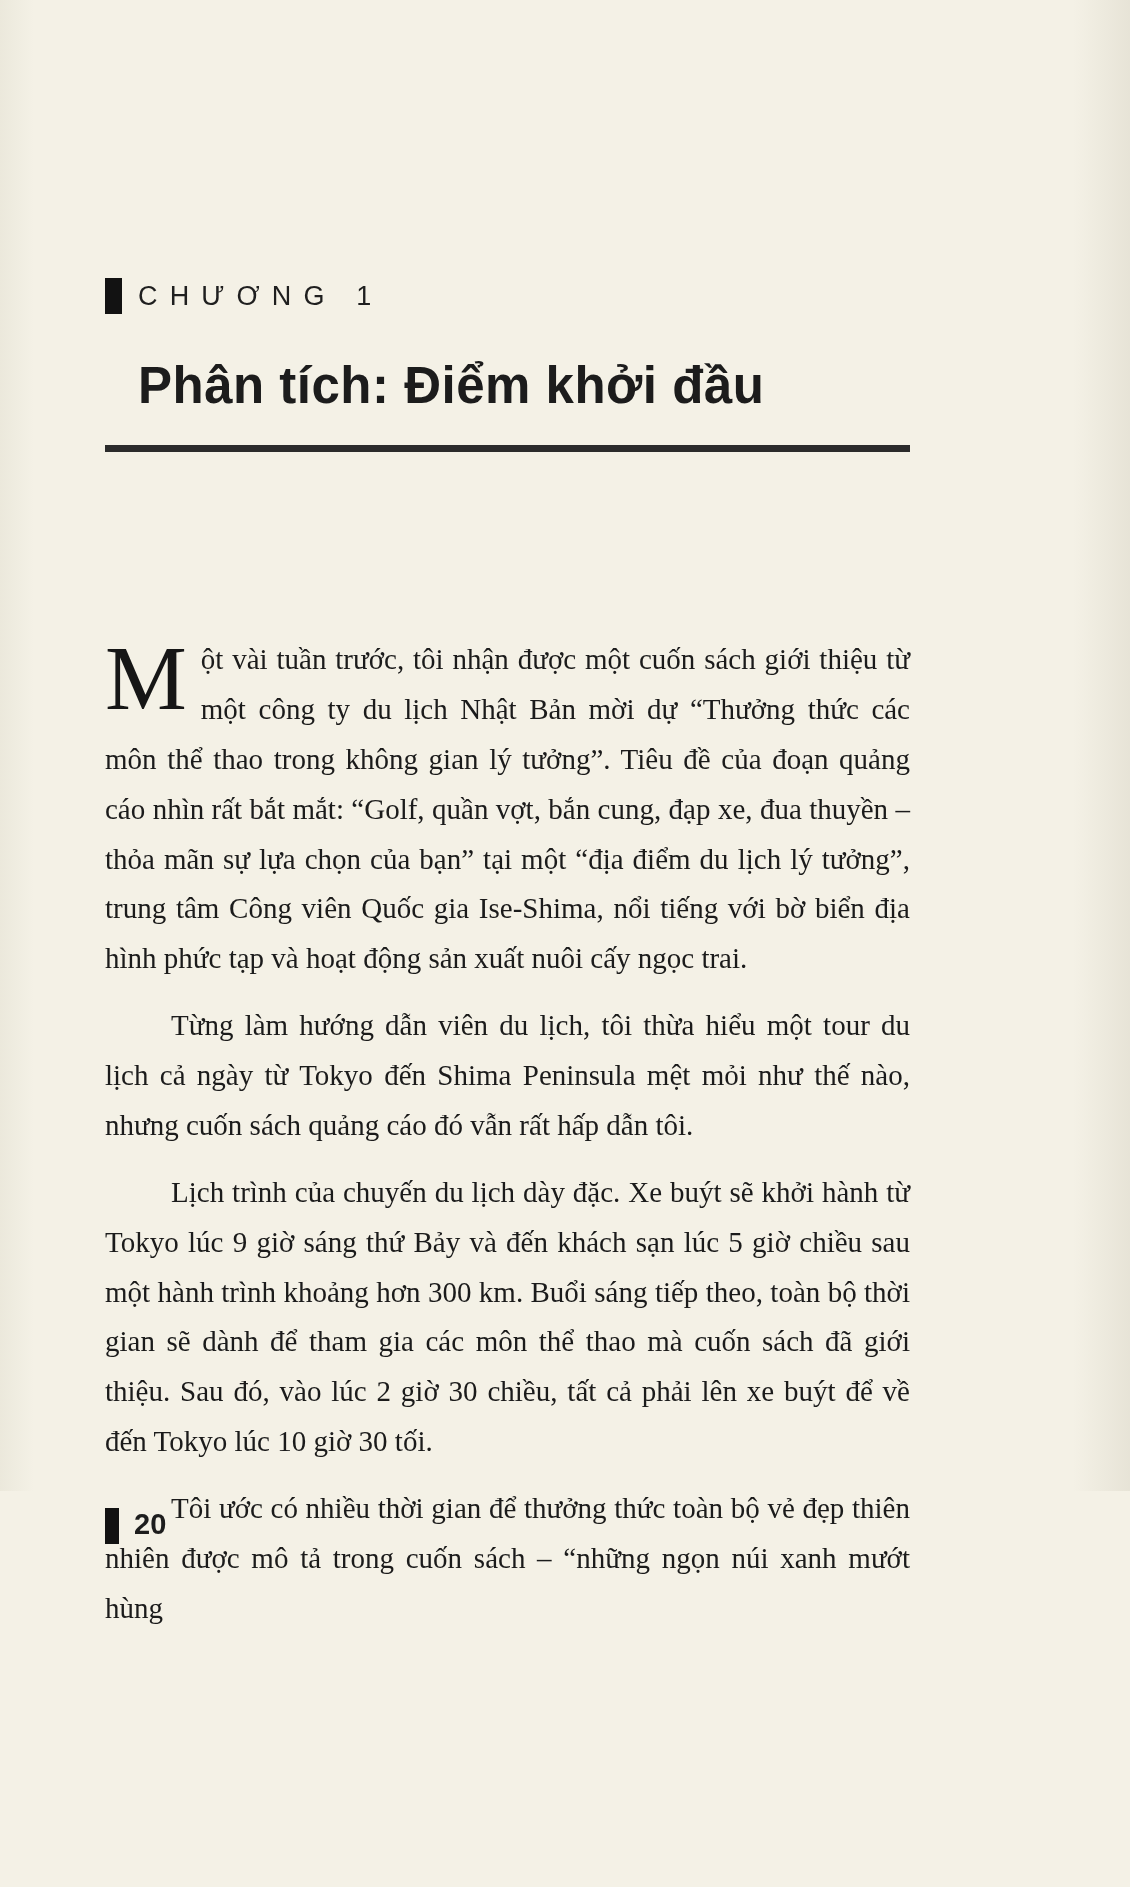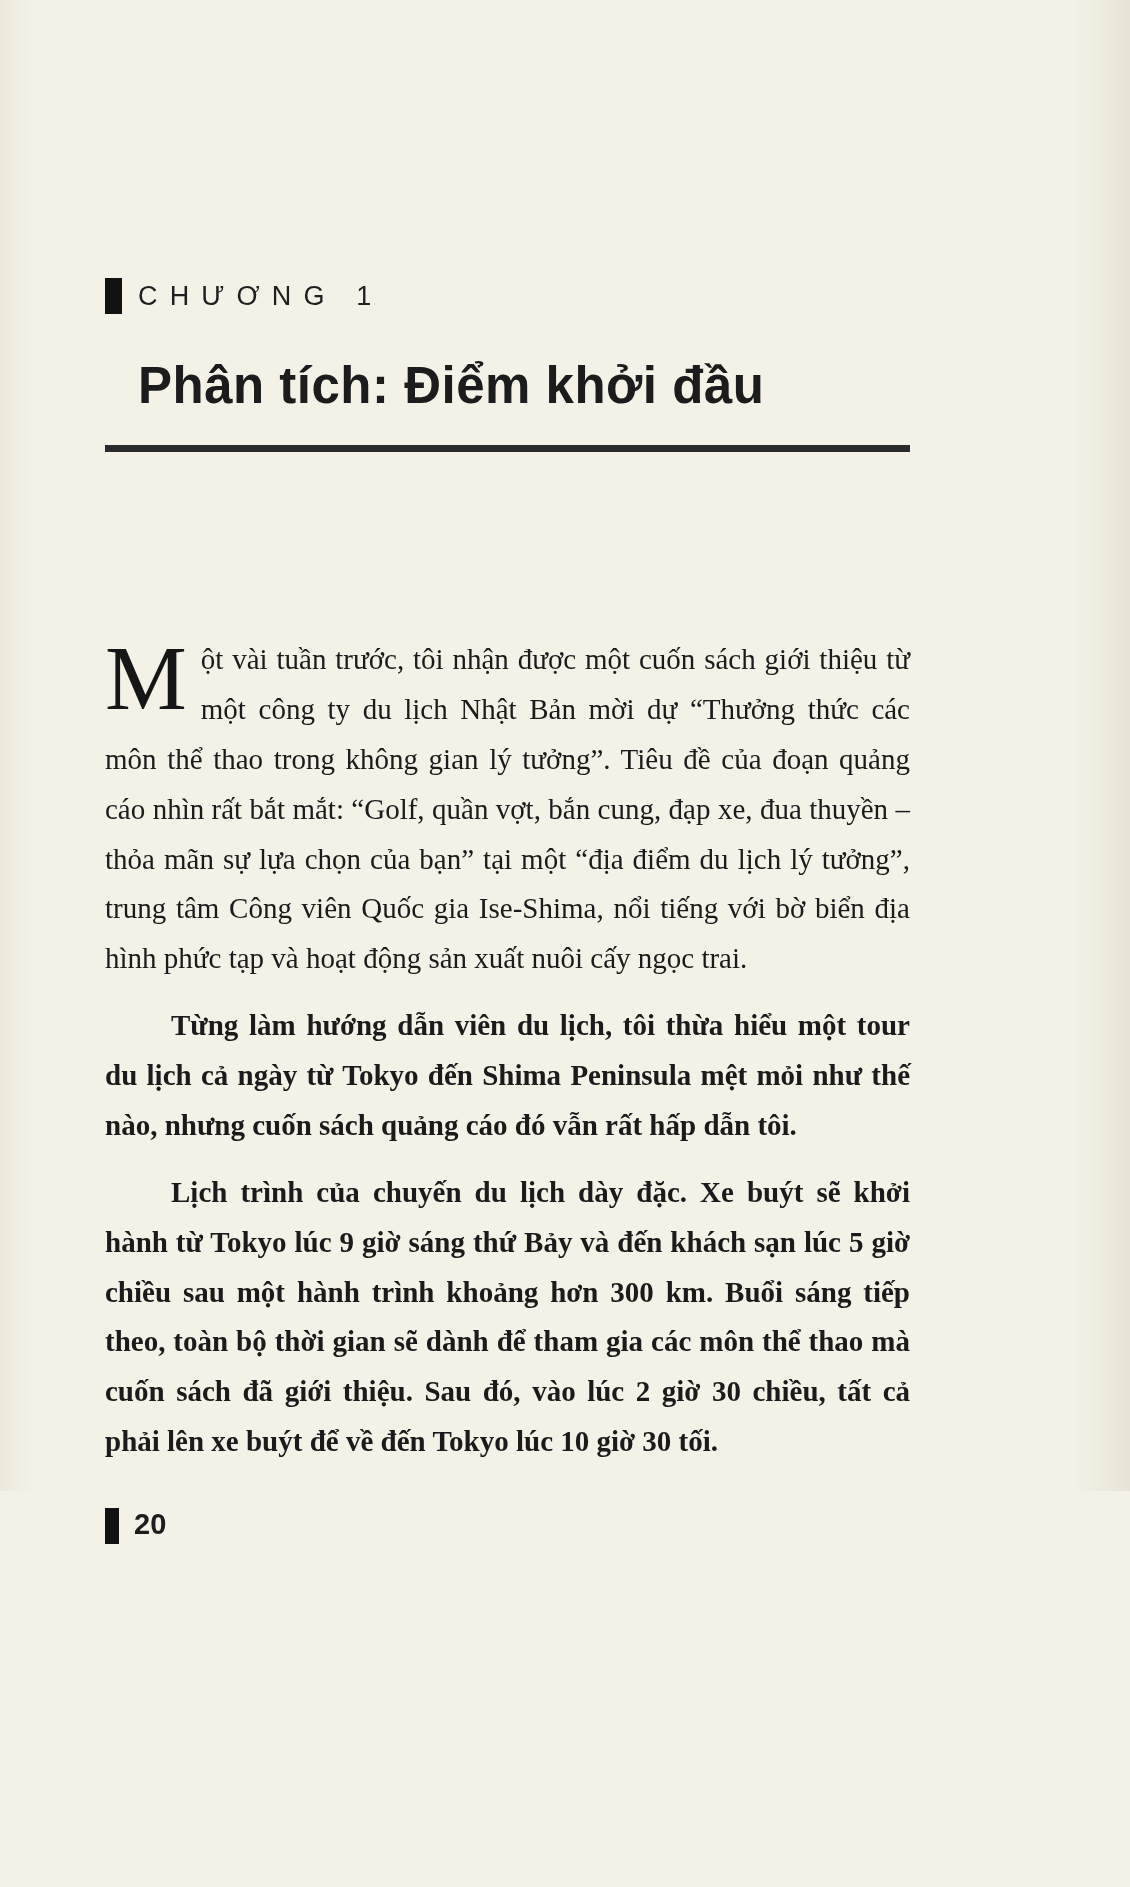--- a/index.html
+++ b/index.html
@@ -65,21 +65,20 @@
     font-size: 29px;
     line-height: 1.72;
     text-align: justify;
     color: #1b1b1b;
   }
   .para {
     margin: 0 0 17px 0;
   }
   .para.indent {
     text-indent: 66px;
-    font-weight: bold;
   }
   .dropcap {
     float: left;
     font-family: "Liberation Serif", "DejaVu Serif", serif;
     font-size: 92px;
     line-height: 0.78;
     padding: 8px 14px 0 0;
     color: #161616;
   }
   
@@ -117,20 +116,21 @@
     <h1 class="chapter-title">Phân tích: Điểm khởi đầu</h1>
     <div class="title-rule"></div>
   </header>
 
   <main class="body-text">
     <p class="para">
       <span class="dropcap">M</span><span>ột vài tuần trước, tôi nhận được một cuốn sách giới thiệu từ một công ty du lịch Nhật Bản mời dự “Thưởng thức các môn thể thao trong không gian lý tưởng”. Tiêu đề của đoạn quảng cáo nhìn rất bắt mắt: “Golf, quần vợt, bắn cung, đạp xe, đua thuyền – thỏa mãn sự lựa chọn của bạn” tại một “địa điểm du lịch lý tưởng”, trung tâm Công viên Quốc gia Ise-Shima, nổi tiếng với bờ biển địa hình phức tạp và hoạt động sản xuất nuôi cấy ngọc trai.</span>
     </p>
     <p class="para indent">Từng làm hướng dẫn viên du lịch, tôi thừa hiểu một tour du lịch cả ngày từ Tokyo đến Shima Peninsula mệt mỏi như thế nào, nhưng cuốn sách quảng cáo đó vẫn rất hấp dẫn tôi.</p>
     <p class="para indent">Lịch trình của chuyến du lịch dày đặc. Xe buýt sẽ khởi hành từ Tokyo lúc 9 giờ sáng thứ Bảy và đến khách sạn lúc 5 giờ chiều sau một hành trình khoảng hơn 300 km. Buổi sáng tiếp theo, toàn bộ thời gian sẽ dành để tham gia các môn thể thao mà cuốn sách đã giới thiệu. Sau đó, vào lúc 2 giờ 30 chiều, tất cả phải lên xe buýt để về đến Tokyo lúc 10 giờ 30 tối.</p>
+    <p class="para indent">Tôi ước có nhiều thời gian để thưởng thức toàn bộ vẻ đẹp thiên nhiên được mô tả trong cuốn sách – “những ngọn núi xanh mướt hùng</p>
   </main>
 
   <footer class="page-footer">
     <span class="footer-marker"></span>
     <span class="page-number">20</span>
   </footer>
 
 </div>
 
 </body></html>

